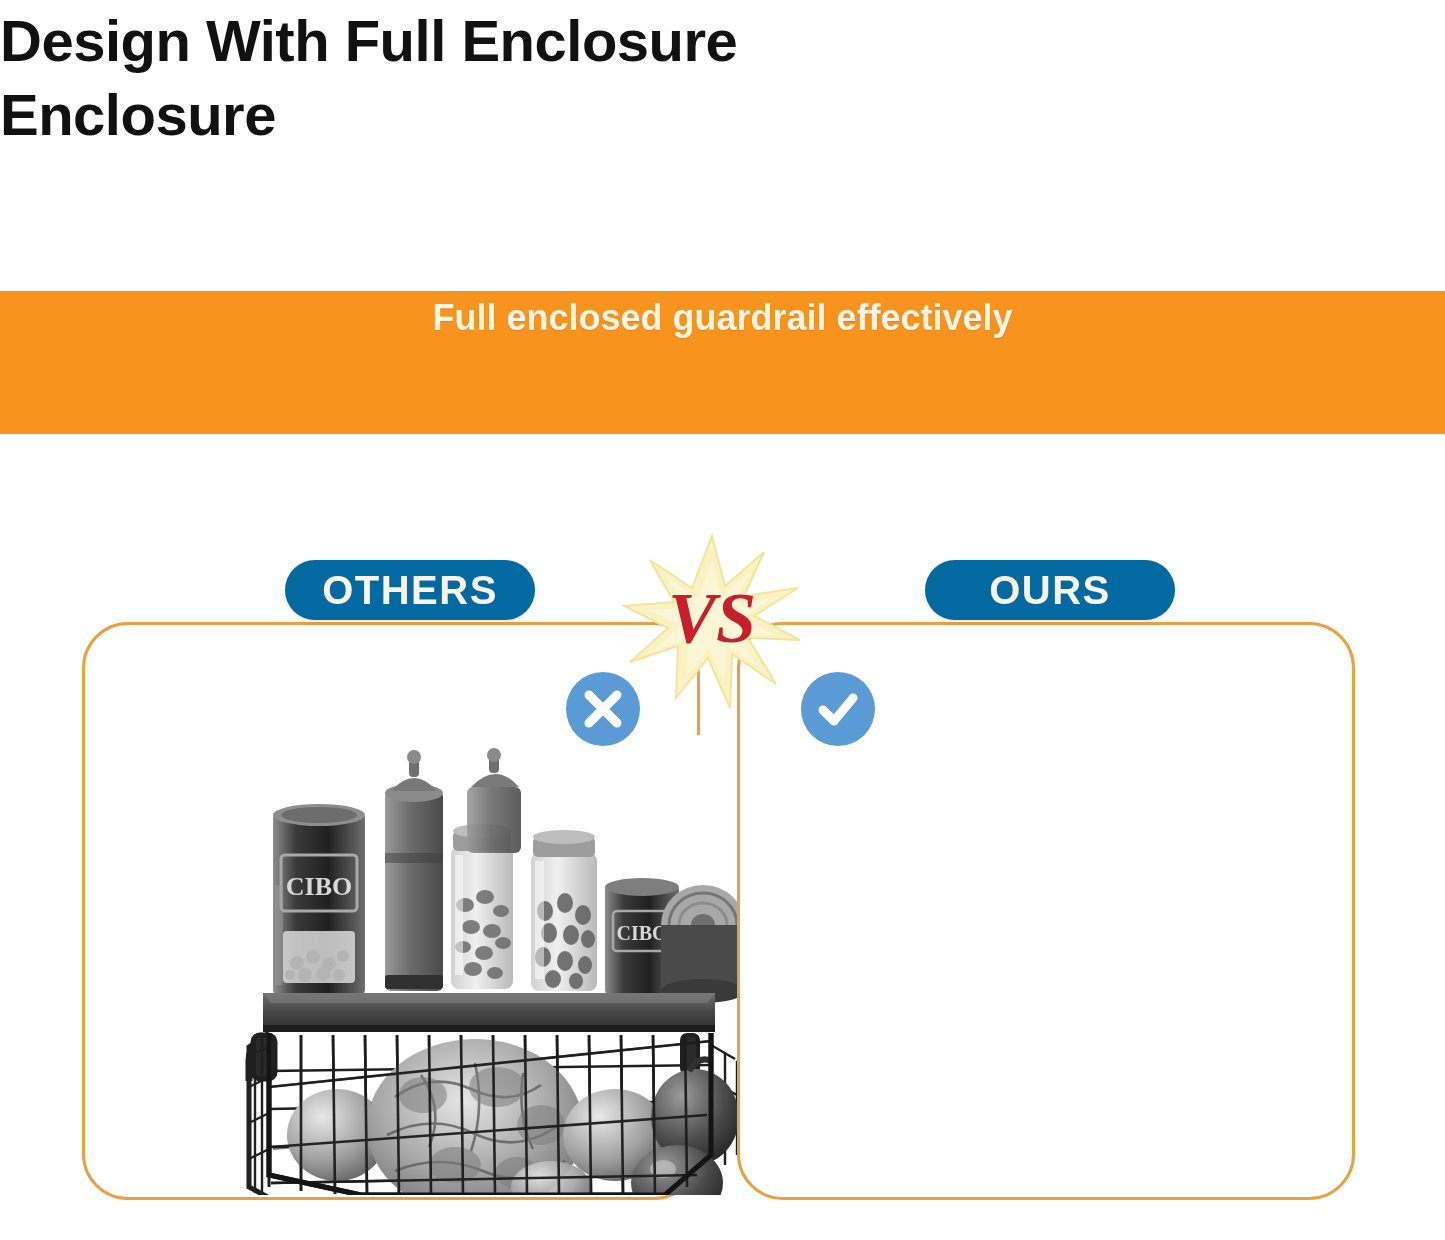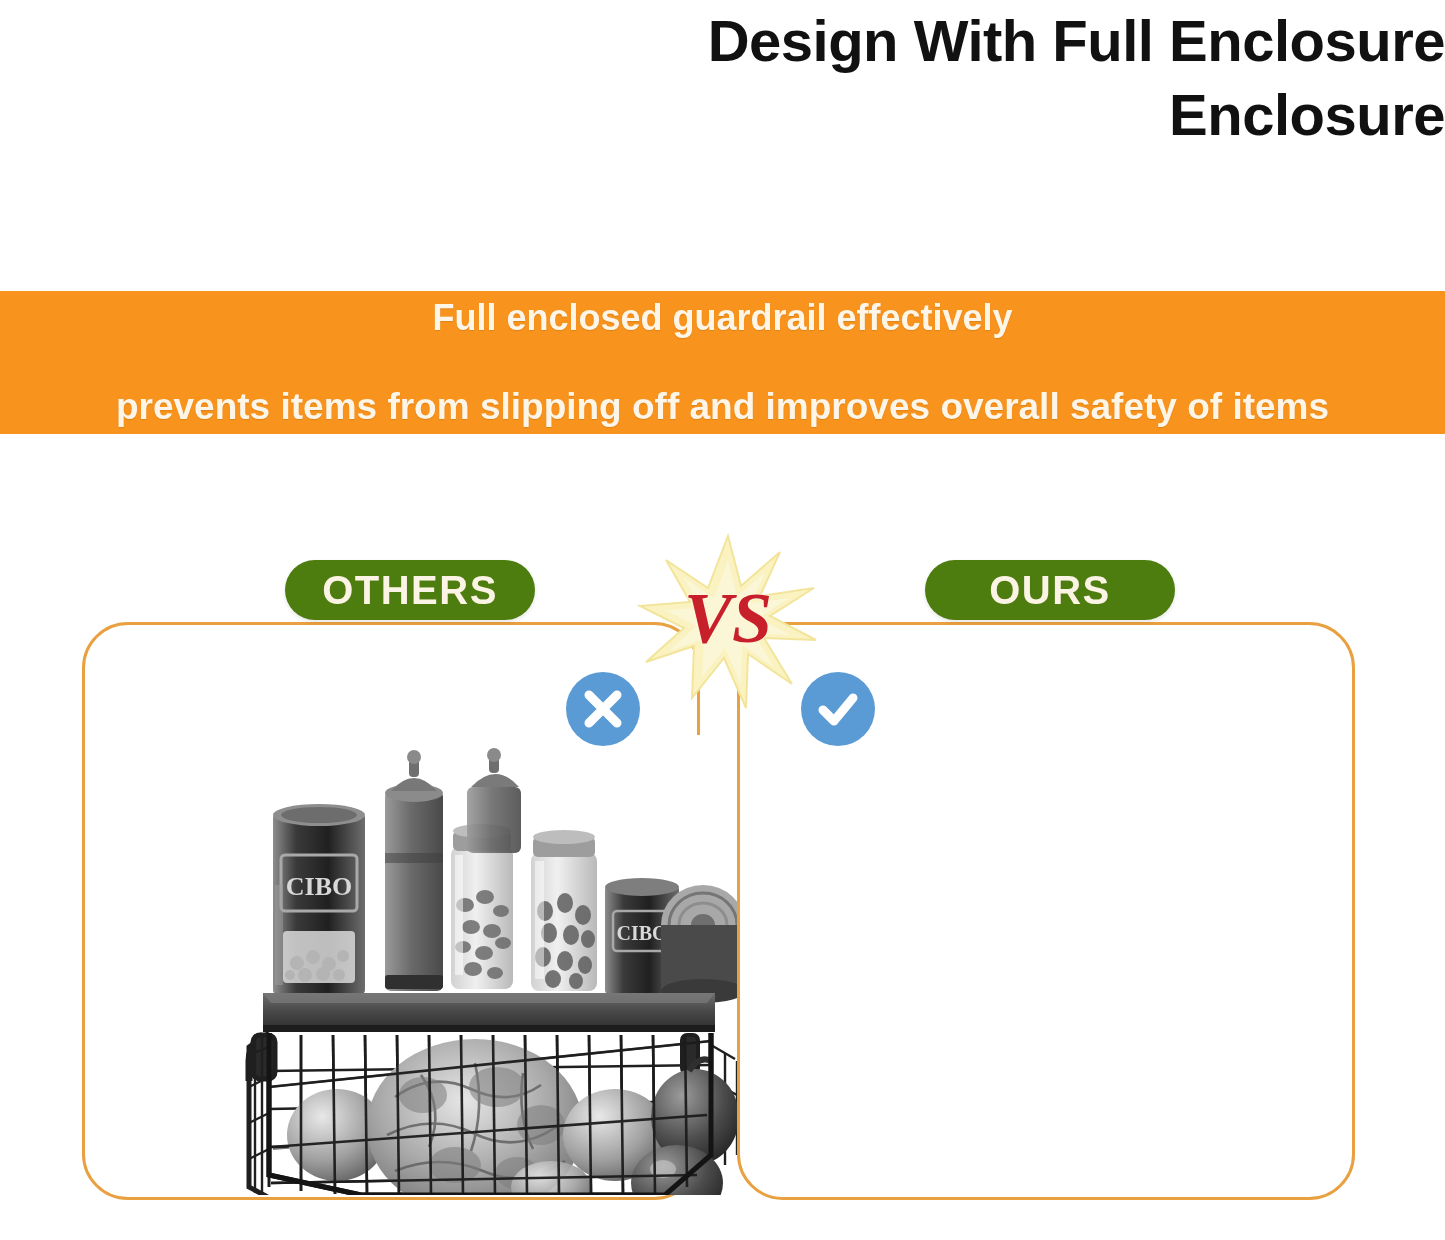--- a/index.html
+++ b/index.html
@@ -14,21 +14,21 @@
     overflow: hidden;
     font-family: "Liberation Sans", "DejaVu Sans", sans-serif;
   }
 
   
   .heading {
     position: absolute;
     left: 0;
     top: 0;
     width: 1445px;
-    text-align: right;
+    text-align: left;
     padding-top: 4px;
     box-sizing: border-box;
   }
   .heading-line {
     font-size: 58px;
     font-weight: bold;
     line-height: 74px;
     color: #111111;
     letter-spacing: -0.5px;
     font-stretch: condensed;
@@ -78,41 +78,41 @@
   }
   .panel-left  { left: 82px;  width: 618px; height: 578px; }
   .panel-right { left: 737px; width: 618px; height: 578px; }
 
   
   .pill {
     position: absolute;
     top: 0;
     height: 60px;
     border-radius: 32px;
-    background: #4d7c0f;
+    background: #0369a1;
     display: flex;
     align-items: center;
     justify-content: center;
     z-index: 6;
     box-shadow: 0 2px 4px rgba(0,0,0,0.10);
   }
   .pill span {
     color: #FBF3E4;
     font-size: 40px;
     font-weight: bold;
     letter-spacing: 1.5px;
     line-height: 1;
   }
   .pill-others { left: 285px; width: 250px; }
   .pill-ours   { left: 925px; width: 250px; }
 
   
   .vs-wrap {
     position: absolute;
-    left: 628px;
+    left: 612px;
     top: -30px;
     width: 200px;
     height: 180px;
     z-index: 8;
   }
   .vs-wrap svg { display: block; }
 
   
   .status-badge {
     position: absolute;
@@ -140,21 +140,20 @@
 </head>
 <body>
 
 <div class="heading">
   <div class="heading-line">Design With Full Enclosure</div>
   <div class="heading-line">Enclosure</div>
 </div>
 
 <div class="banner">
   <div class="banner-line">Full enclosed guardrail effectively</div>
-  <div class="banner-line wide">prevents items from slipping off and improves overall safety of items</div>
 </div>
 
 <div class="compare">
 
   <div class="panel panel-left">
     <div class="photo photo-left">
       <svg width="500" height="460" viewBox="0 0 500 460" xmlns="http://www.w3.org/2000/svg">
         <defs>
           <linearGradient id="gCan" x1="0" y1="0" x2="1" y2="0">
             <stop offset="0" stop-color="#8d8d8d"></stop>

